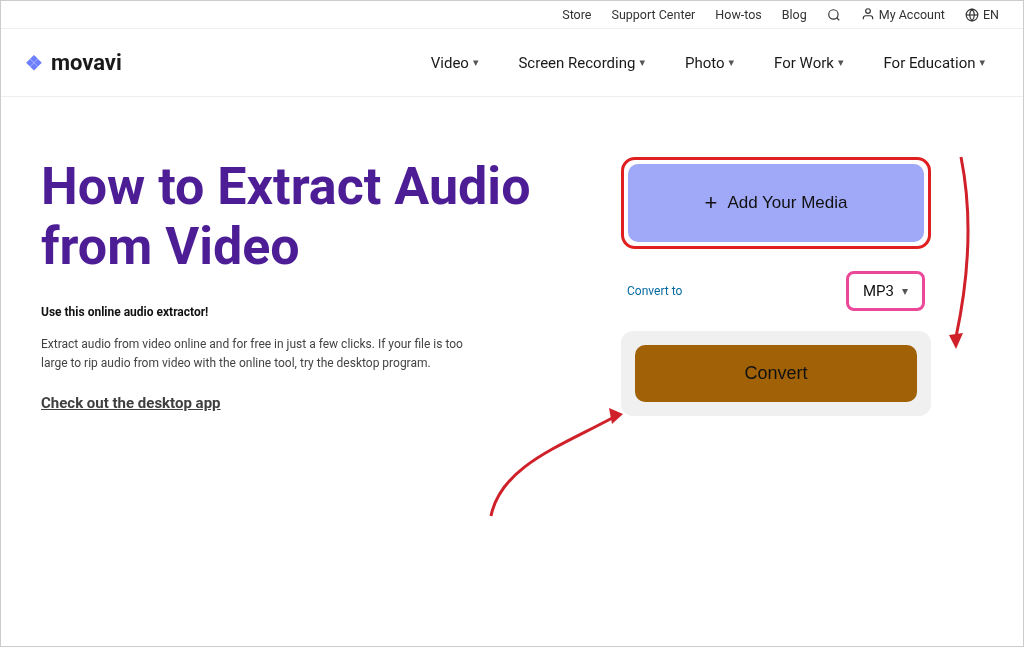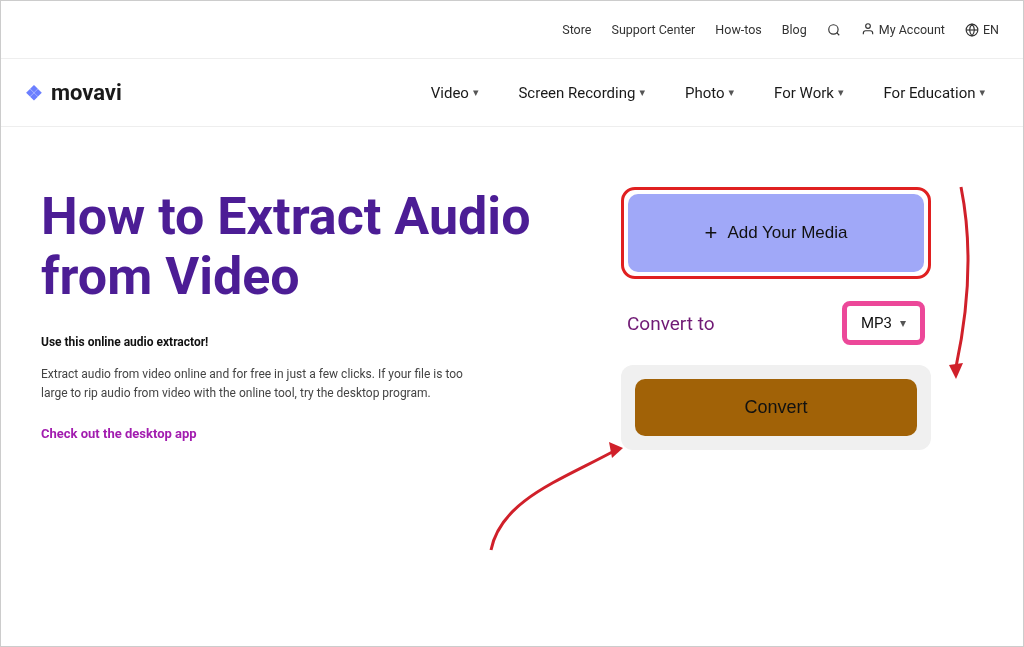--- a/index.html
+++ b/index.html
@@ -12,21 +12,21 @@
       border: 1px solid #ccc;
     }
 
     
     .top-bar {
       background: #fff;
       border-bottom: 1px solid #eee;
       display: flex;
       justify-content: flex-end;
       align-items: center;
-      padding: 21px 24px;
+      padding: 6px 24px;
       gap: 20px;
       font-size: 12.5px;
       color: #333;
     }
     .top-bar a {
       color: #333;
       text-decoration: none;
       cursor: pointer;
     }
     .top-bar-search {
@@ -120,23 +120,24 @@
       margin-bottom: 16px;
     }
     .description {
       font-size: 12px;
       color: #444;
       line-height: 1.6;
       margin-bottom: 20px;
       max-width: 440px;
     }
     .desktop-link {
-      font-size: 13px;
-      color: #a21caf;
+      font-size: 15px;
+      color: #404040;
       font-weight: 700;
+      text-decoration: underline;
       cursor: pointer;
     }
 
     
     .right-widget {
       width: 310px;
       flex-shrink: 0;
       position: relative;
     }
 
@@ -171,28 +172,28 @@
 
     
     .convert-row {
       display: flex;
       align-items: center;
       justify-content: space-between;
       padding: 10px 6px;
       margin-bottom: 10px;
     }
     .convert-to-label {
-      font-size: 19px;
-      color: #701a75;
+      font-size: 12px;
+      color: #0369a1;
     }
     .format-select {
       display: flex;
       align-items: center;
       gap: 8px;
-      border: 5px solid #ec4899;
+      border: 3px solid #ec4899;
       border-radius: 8px;
       padding: 8px 14px;
       font-size: 15px;
       color: #111;
       cursor: pointer;
       background: #fff;
     }
     .format-select .chevron {
       font-size: 12px;
     }

